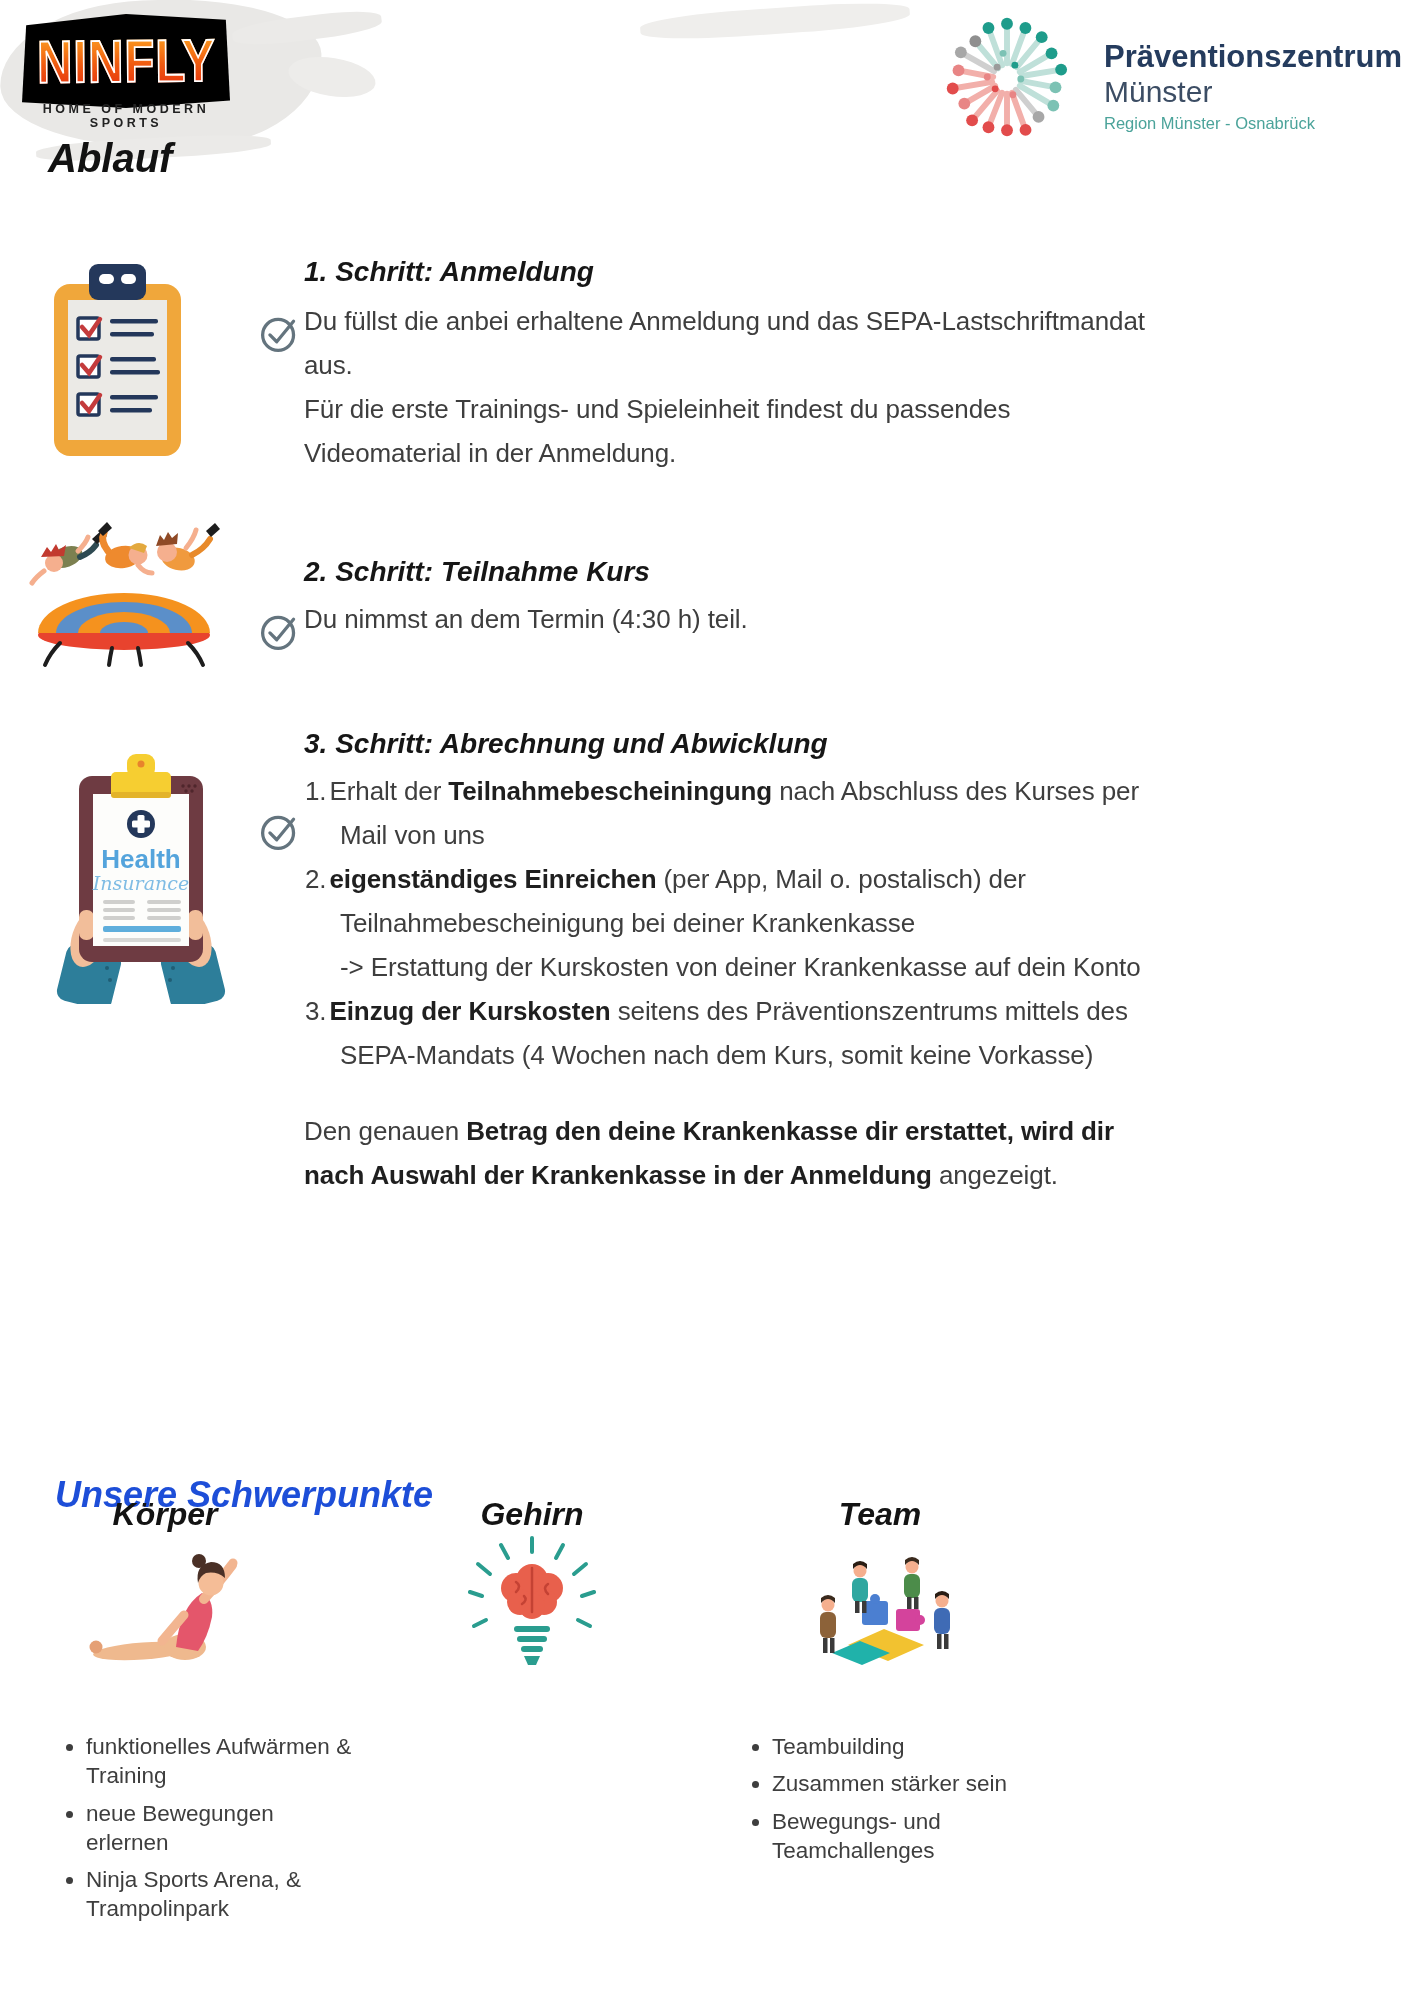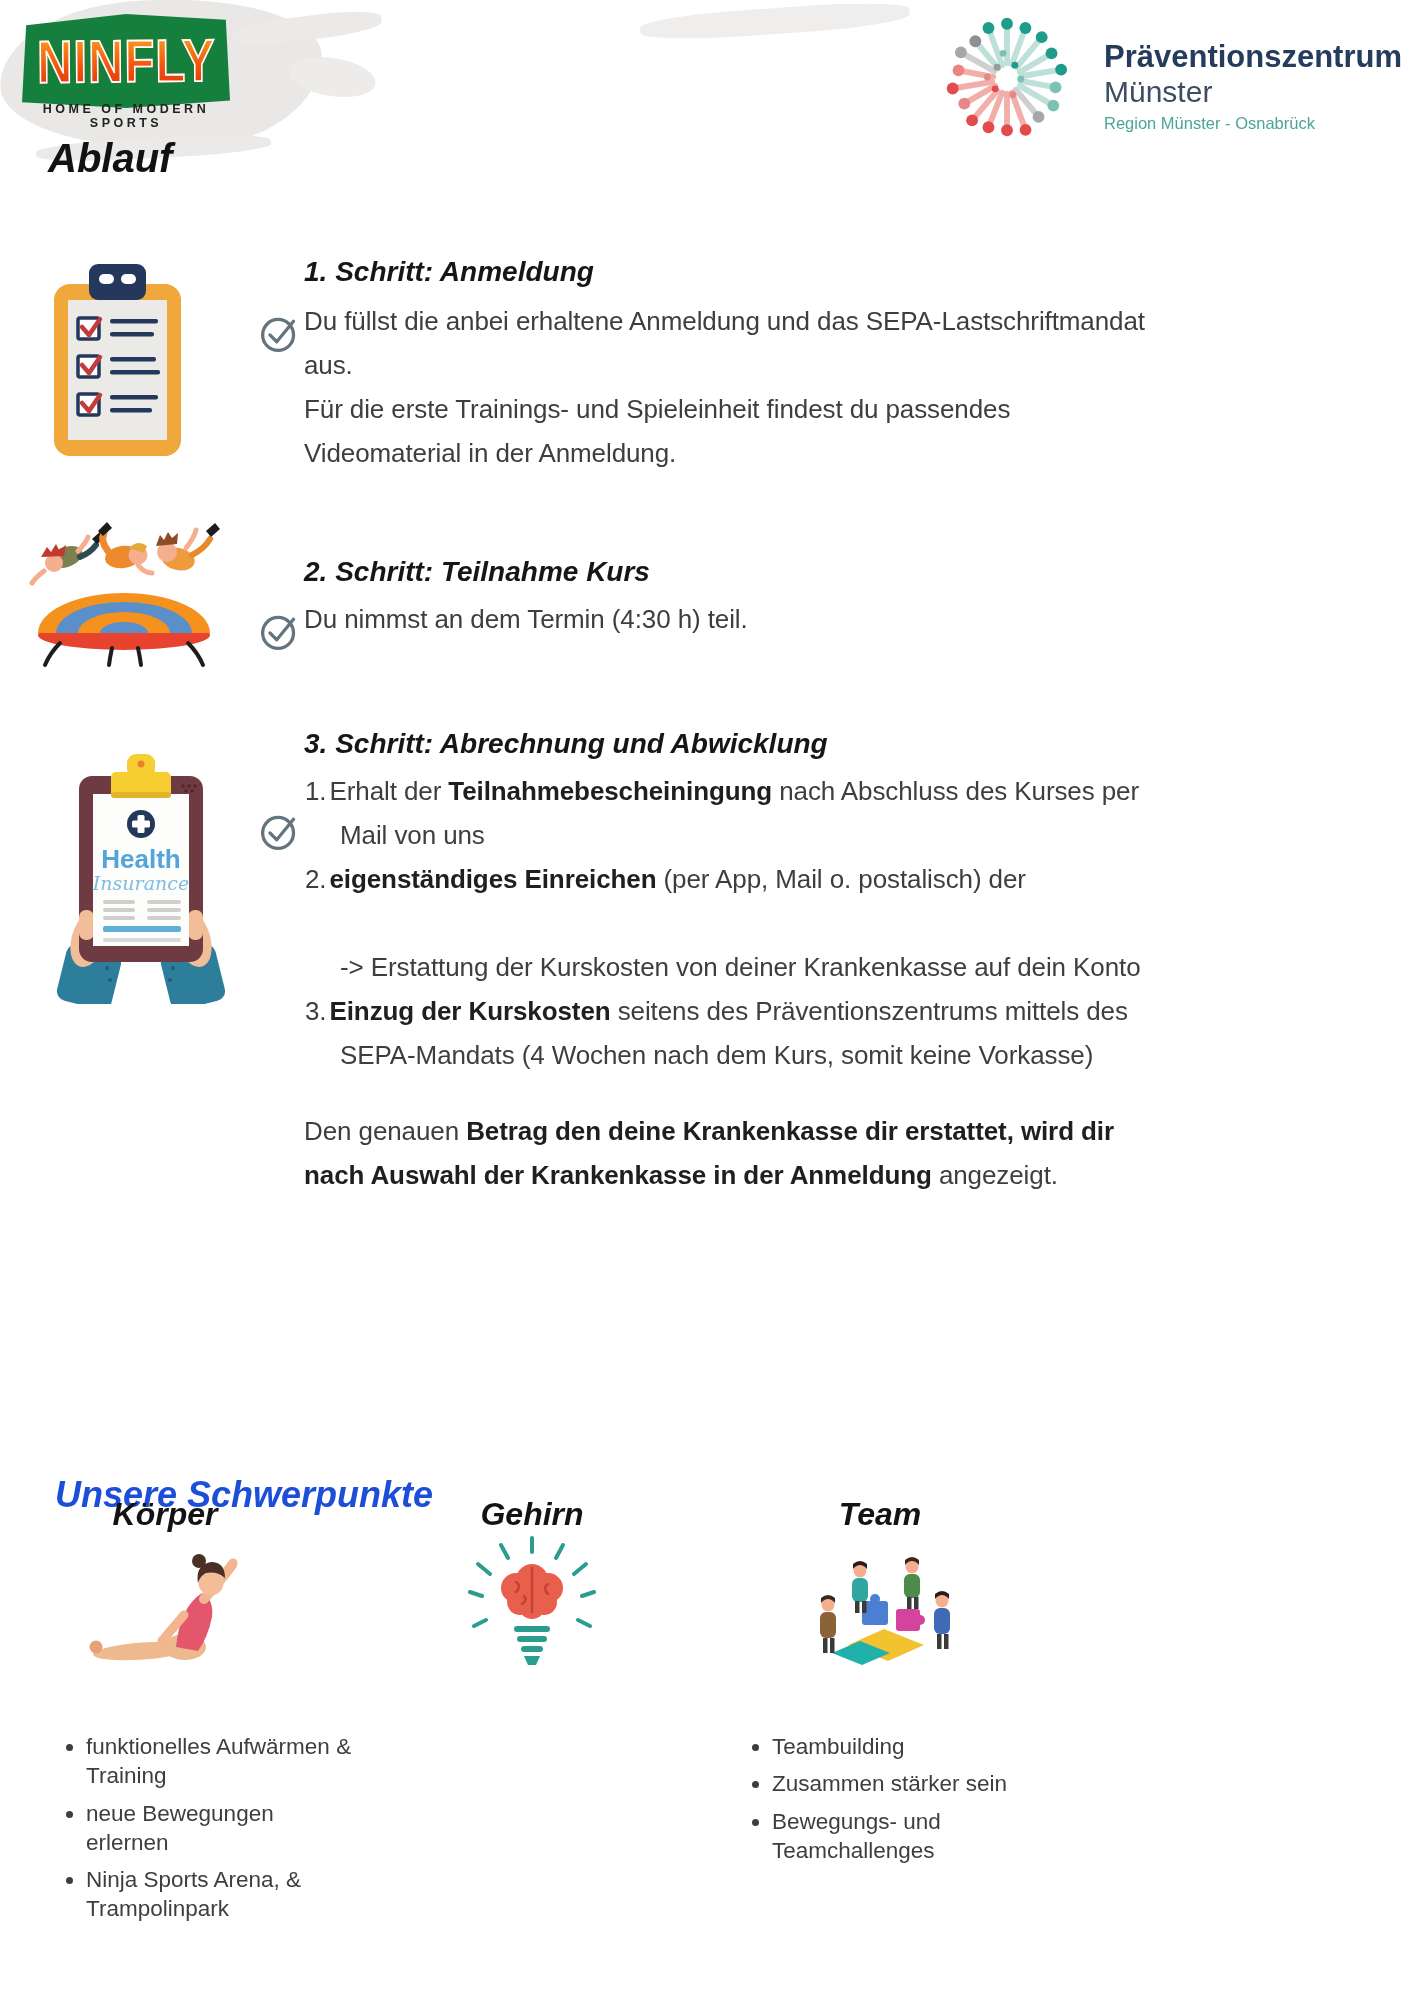--- a/index.html
+++ b/index.html
@@ -12,21 +12,21 @@
 
   
   .brush{position:absolute;background:#e9e8e6;}
   .brush1{left:0;top:4;width:322px;height:148px;border-radius:45% 50% 40% 55% / 55% 40% 60% 45%;transform:rotate(-2deg);}
   .brush2{left:232px;top:16px;width:150px;height:24px;border-radius:40%;transform:rotate(-7deg);background:#ebeae8;}
   .brush3{left:36px;top:138px;width:235px;height:20px;border-radius:40%;transform:rotate(-3deg);background:#ebeae8;}
   .brush4{left:288px;top:58px;width:88px;height:38px;border-radius:50%;transform:rotate(9deg);background:#edecea;}
   .brush5{left:640px;top:8px;width:270px;height:26px;border-radius:40%;transform:rotate(-4deg);background:#efeeec;}
 
   .ninfly{left:22px;top:14px;width:208px;height:118px;}
-  .ninfly-black{position:absolute;left:0;top:0;right:0;height:94px;background:#15803d;
+  .ninfly-black{position:absolute;left:0;top:0;right:0;height:94px;background:#000000;
     clip-path:polygon(2% 12%,50% 0%,98% 6%,100% 92%,50% 100%,0% 94%);
     display:flex;align-items:center;justify-content:center;}
   .ninfly-word{
     font-size:49px;font-weight:bold;letter-spacing:1px;
     background:linear-gradient(180deg,#ffb324 0%,#f05a10 55%,#e3270e 100%);
     -webkit-background-clip:text;background-clip:text;color:transparent;
     -webkit-text-stroke:1.5px #ffffff;
     transform:scaleY(1.22) rotate(-0.5deg);}
   .ninfly-tagline{position:absolute;left:0;right:0;bottom:2px;text-align:center;
     font-size:12.5px;font-weight:bold;letter-spacing:3.5px;color:#222;}
@@ -270,20 +270,21 @@
   <svg class="abs chk3 check-icon" viewBox="0 0 44 44">
     <circle cx="21" cy="23" r="17" stroke="#64747E" stroke-width="3.6" fill="none"></circle>
     <path d="M12 23 L19.5 30.5 L38 8" stroke="#64747E" stroke-width="3.6" fill="none" stroke-linecap="round" stroke-linejoin="round"></path>
   </svg>
   <div class="abs s3-title step-title">3. Schritt: Abrechnung und Abwicklung</div>
 
   <div class="abs s3-i1l1 body-line"><span class="num">1.</span><span>Erhalt der </span><b>Teilnahmebescheiningung</b><span> nach Abschluss des Kurses per</span></div>
   <div class="abs s3-i1l2 body-line">Mail von uns</div>
 
   <div class="abs s3-i2l1 body-line"><span class="num">2.</span><span></span><b>eigenständiges Einreichen</b><span> (per App, Mail o. postalisch) der</span></div>
+  <div class="abs s3-i2l2 body-line">Teilnahmebescheinigung bei deiner Krankenkasse</div>
   <div class="abs s3-i2l3 body-line">-&gt; Erstattung der Kurskosten von deiner Krankenkasse auf dein Konto</div>
 
   <div class="abs s3-i3l1 body-line"><span class="num">3.</span><span></span><b>Einzug der Kurskosten</b><span> seitens des Präventionszentrums mittels des</span></div>
   <div class="abs s3-i3l2 body-line">SEPA-Mandats (4 Wochen nach dem Kurs, somit keine Vorkasse)</div>
 
   <div class="abs note-l2 body-line note"><b>nach Auswahl der Krankenkasse in der Anmeldung</b><span> angezeigt.</span></div>
   <div class="abs note-l1 body-line note"><span>Den genauen </span><b>Betrag den deine Krankenkasse dir erstattet, wird dir</b></div>
 
   <div class="abs h-schwer">Unsere Schwerpunkte</div>
 

